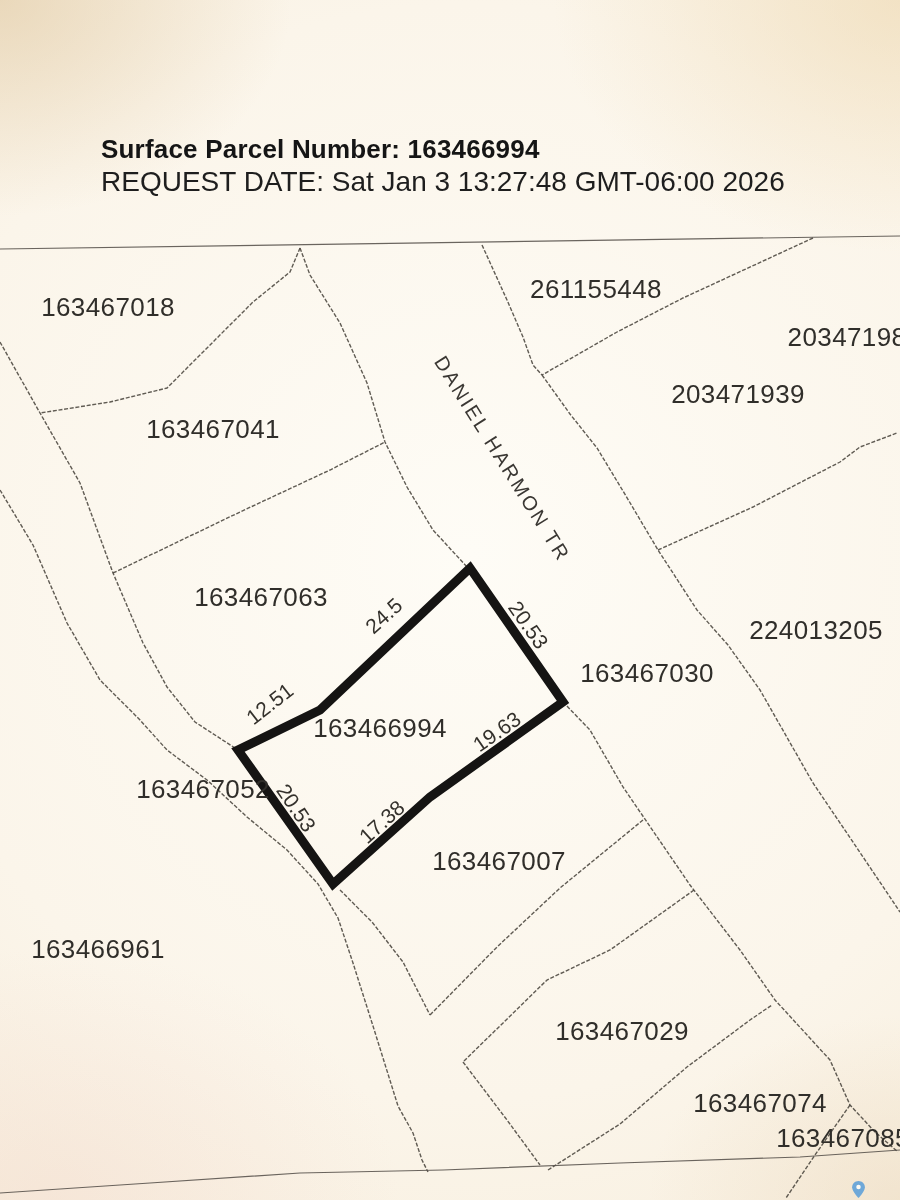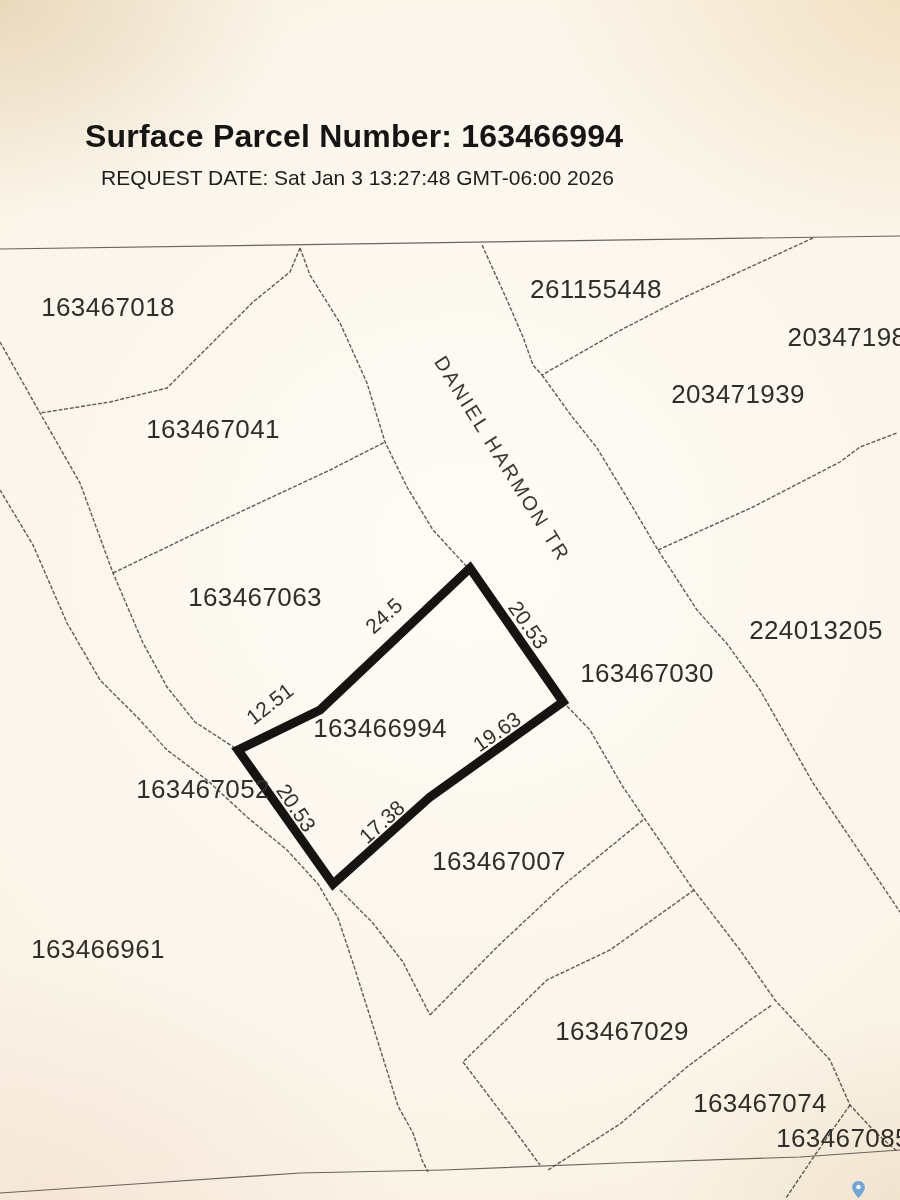--- a/index.html
+++ b/index.html
@@ -10,27 +10,27 @@
     font-family:"Liberation Sans","DejaVu Sans",sans-serif;
     background:
       radial-gradient(55% 30% at 6% 100%, rgba(242,212,200,0.35), rgba(242,212,200,0) 70%),
       radial-gradient(45% 25% at 0% 0%, rgba(219,192,148,0.50), rgba(219,192,148,0) 72%),
       radial-gradient(55% 30% at 100% 0%, rgba(237,214,172,0.55), rgba(237,214,172,0) 70%),
       radial-gradient(40% 22% at 100% 100%, rgba(234,214,186,0.45), rgba(234,214,186,0) 70%),
       radial-gradient(130% 95% at 52% 46%, #fefcf6 0%, #fbf5ea 48%, #f6ecd9 80%, #efe2c9 100%);
   }
   .header{position:absolute;left:0;top:0;width:100%;}
   .title{
-    position:absolute;left:85px;top:118px;margin:0;
-    font-size:32px;font-weight:bold;color:#151515;
+    position:absolute;left:85px;top:118px;margin:16px;
+    font-size:26px;font-weight:bold;color:#151515;
     letter-spacing:0.2px;white-space:nowrap;
   }
   .request{
     position:absolute;left:101px;top:166px;margin:0;
-    font-size:21px;font-weight:400;color:#1e1e1e;white-space:nowrap;
+    font-size:28px;font-weight:400;color:#1e1e1e;white-space:nowrap;
   }
   .map{position:absolute;left:0;top:0;width:812px;height:1200px;}
   svg.layer{position:absolute;left:0;top:0;}
   .boundary{fill:none;stroke:#4a463e;stroke-width:1.4;opacity:.88;stroke-dasharray:4 1.7;}
   .boundary.solid{stroke-dasharray:none;stroke-width:1.2;stroke:#55504a;}
   .subject{fill:none;stroke:#151413;stroke-width:9;stroke-linejoin:miter;}
   .plabel{
     position:absolute;transform:translate(-50%,-50%);
     font-size:26px;color:#302e2a;letter-spacing:.4px;white-space:nowrap;
   }
@@ -74,21 +74,21 @@
         <polyline points="850,1105 815,1155 786,1198" class="boundary"></polyline>
         <polyline points="0,1193 150,1183 300,1173 443,1170 620,1163 800,1157 900,1150" class="boundary solid"></polyline>
         <polygon points="470,568 563,702 430,797 333,884 238,750 320,710" class="subject"></polygon>
       </svg>
     <div id="labels-layer">
         <div class="plabel" style="left: 108px; top: 307px;">163467018</div>
         <div class="plabel" style="left: 213px; top: 429px;">163467041</div>
         <div class="plabel" style="left: 596px; top: 289px;">261155448</div>
         <div class="plabel" style="left: 847px; top: 337px;">20347198</div>
         <div class="plabel" style="left: 738px; top: 394px;">203471939</div>
-        <div class="plabel" style="left: 255px; top: 597px;">163467063</div>
+        <div class="plabel" style="left: 261px; top: 597px;">163467063</div>
         <div class="plabel" style="left: 816px; top: 630px;">224013205</div>
         <div class="plabel" style="left: 647px; top: 673px;">163467030</div>
         <div class="plabel" style="left: 380px; top: 728px;">163466994</div>
         <div class="plabel" style="left: 203px; top: 789px;">163467052</div>
         <div class="plabel" style="left: 98px; top: 901px; margin-top: 48px;">163466961</div>
         <div class="plabel" style="left: 499px; top: 861px;">163467007</div>
         <div class="plabel" style="left: 622px; top: 1031px;">163467029</div>
         <div class="plabel" style="left: 760px; top: 1103px;">163467074</div>
         <div class="plabel" style="left: 843px; top: 1138px;">163467085</div>
         <div class="dim" style="left: 384px; top: 616px; transform: translate(-50%, -50%) rotate(-42deg);">24.5</div>

